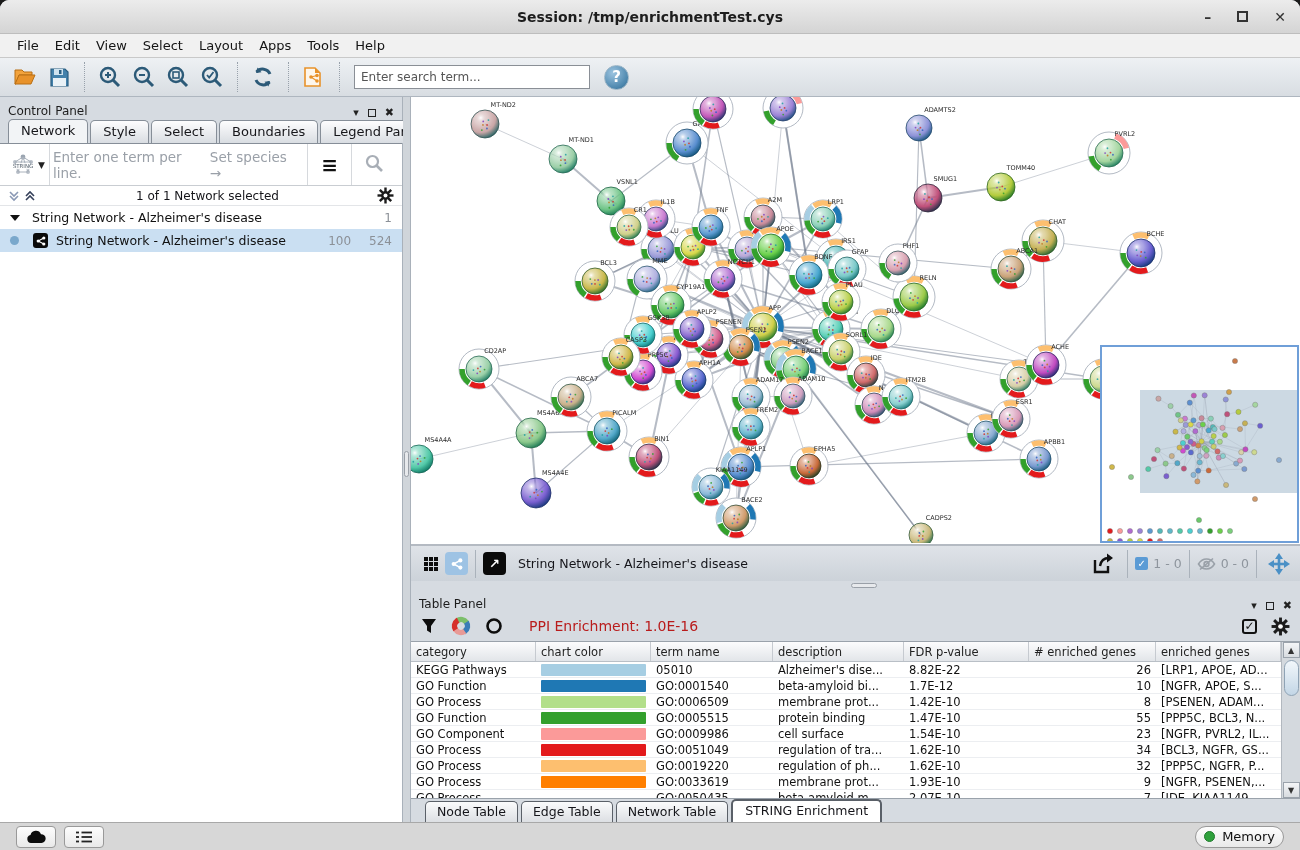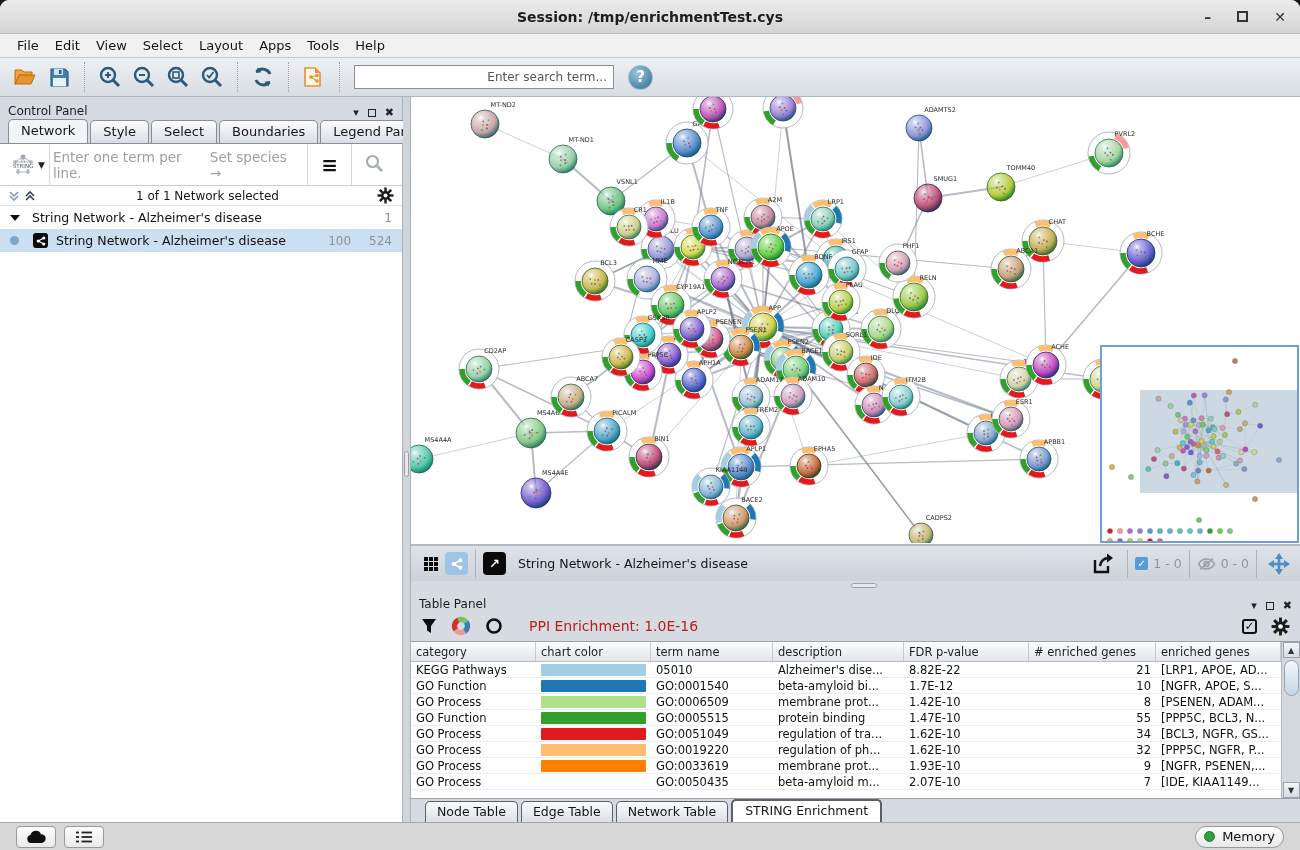--- a/index.html
+++ b/index.html
@@ -14,21 +14,21 @@
   #win-controls .maxbox { font-size:11px; border:2px solid #333; width:11px; height:11px; display:inline-block; }
 
   
   #menubar { height:24px; background:#f1f1f1; display:flex; align-items:center; padding-left:10px; gap:2px; border-bottom:1px solid #c9c9c9; flex:0 0 24px;}
   #menubar .menu-item { font-size:13px; color:#141414; padding:2px 7px; }
 
   
   #toolbar { height:39px; background:linear-gradient(#eef1f4,#d8dde2); border-bottom:1px solid #aeb6bf; display:flex; align-items:center; padding:0 8px; flex:0 0 39px; }
   .tb-sep { width:1px; height:30px; border-left:1px dotted #98a1ab; margin:0 8px; }
   .tb-btn { width:34px; height:32px; display:flex; align-items:center; justify-content:center; border-radius:4px; }
-  #toolbar input { width:260px; height:24px; border:1px solid #8a8f96; font-size:12px; padding:0 6px; color:#444; background:#fff; margin-left:6px; font-family:"DejaVu Sans",sans-serif;text-align:right;}
+  #toolbar input { width:236px; height:24px; border:1px solid #8a8f96; font-size:12px; padding:0 6px; color:#444; background:#fff; margin-left:6px; font-family:"DejaVu Sans",sans-serif;}
   #toolbar input::placeholder { color:#555; }
   #help-btn { width:25px; height:25px; border-radius:50%; background:radial-gradient(circle at 35% 30%, #9cc4e0, #4c86ad 70%, #2d5f84); color:#fff; font-weight:bold; display:flex; align-items:center; justify-content:center; font-size:15px; margin-left:14px; border:1px solid #9ab4c6;}
 
   
   #main { flex:1 1 auto; display:flex; min-height:0; }
   #control-panel { width:403px; background:#d6dbe1; display:flex; flex-direction:column; border-right:1px solid #a9b1ba; }
   #panel-divider { width:8px; background:#d0d5da; border-right:1px solid #a9b1ba; position:relative; }
   #panel-divider .grip { position:absolute; left:1px; top:354px; width:5px; height:26px; border:1px solid #9aa0a8; border-radius:3px; background:#e7e9ec;}
   #right-col { flex:1 1 auto; display:flex; flex-direction:column; min-width:0; }
 
@@ -2170,21 +2170,21 @@
               </div>
             <div id="tbl-rows">
                 <div class="t-row">
                   <div class="t-cell" style="width: 125px;">KEGG Pathways</div>
                   <div class="t-cell" style="width: 115px;">
                     <div class="swatch" style="background: rgb(166, 206, 227);"></div>
                   </div>
                   <div class="t-cell" style="width: 122px;">05010</div>
                   <div class="t-cell" style="width: 131px;">Alzheimer's dise...</div>
                   <div class="t-cell" style="width: 125px;">8.82E-22</div>
-                  <div class="t-cell num" style="width: 127px;">21</div>
+                  <div class="t-cell num" style="width: 127px;">26</div>
                   <div class="t-cell" style="width: auto; flex: 1 1 0%;">[LRP1, APOE, AD...</div>
                 </div>
                 <div class="t-row">
                   <div class="t-cell" style="width: 125px;">GO Function</div>
                   <div class="t-cell" style="width: 115px;">
                     <div class="swatch" style="background: rgb(31, 120, 180);"></div>
                   </div>
                   <div class="t-cell" style="width: 122px;">GO:0001540</div>
                   <div class="t-cell" style="width: 131px;">beta-amyloid bi...</div>
                   <div class="t-cell" style="width: 125px;">1.7E-12</div>
@@ -2205,20 +2205,31 @@
                 <div class="t-row">
                   <div class="t-cell" style="width: 125px;">GO Function</div>
                   <div class="t-cell" style="width: 115px;">
                     <div class="swatch" style="background: rgb(51, 160, 44);"></div>
                   </div>
                   <div class="t-cell" style="width: 122px;">GO:0005515</div>
                   <div class="t-cell" style="width: 131px;">protein binding</div>
                   <div class="t-cell" style="width: 125px;">1.47E-10</div>
                   <div class="t-cell num" style="width: 127px;">55</div>
                   <div class="t-cell" style="width: auto; flex: 1 1 0%;">[PPP5C, BCL3, N...</div>
+                </div>
+                <div class="t-row">
+                  <div class="t-cell" style="width: 125px;">GO Component</div>
+                  <div class="t-cell" style="width: 115px;">
+                    <div class="swatch" style="background: rgb(251, 154, 153);"></div>
+                  </div>
+                  <div class="t-cell" style="width: 122px;">GO:0009986</div>
+                  <div class="t-cell" style="width: 131px;">cell surface</div>
+                  <div class="t-cell" style="width: 125px;">1.54E-10</div>
+                  <div class="t-cell num" style="width: 127px;">23</div>
+                  <div class="t-cell" style="width: auto; flex: 1 1 0%;">[NGFR, PVRL2, IL...</div>
                 </div>
                 <div class="t-row">
                   <div class="t-cell" style="width: 125px;">GO Process</div>
                   <div class="t-cell" style="width: 115px;">
                     <div class="swatch" style="background: rgb(227, 26, 28);"></div>
                   </div>
                   <div class="t-cell" style="width: 122px;">GO:0051049</div>
                   <div class="t-cell" style="width: 131px;">regulation of tra...</div>
                   <div class="t-cell" style="width: 125px;">1.62E-10</div>
                   <div class="t-cell num" style="width: 127px;">34</div>

